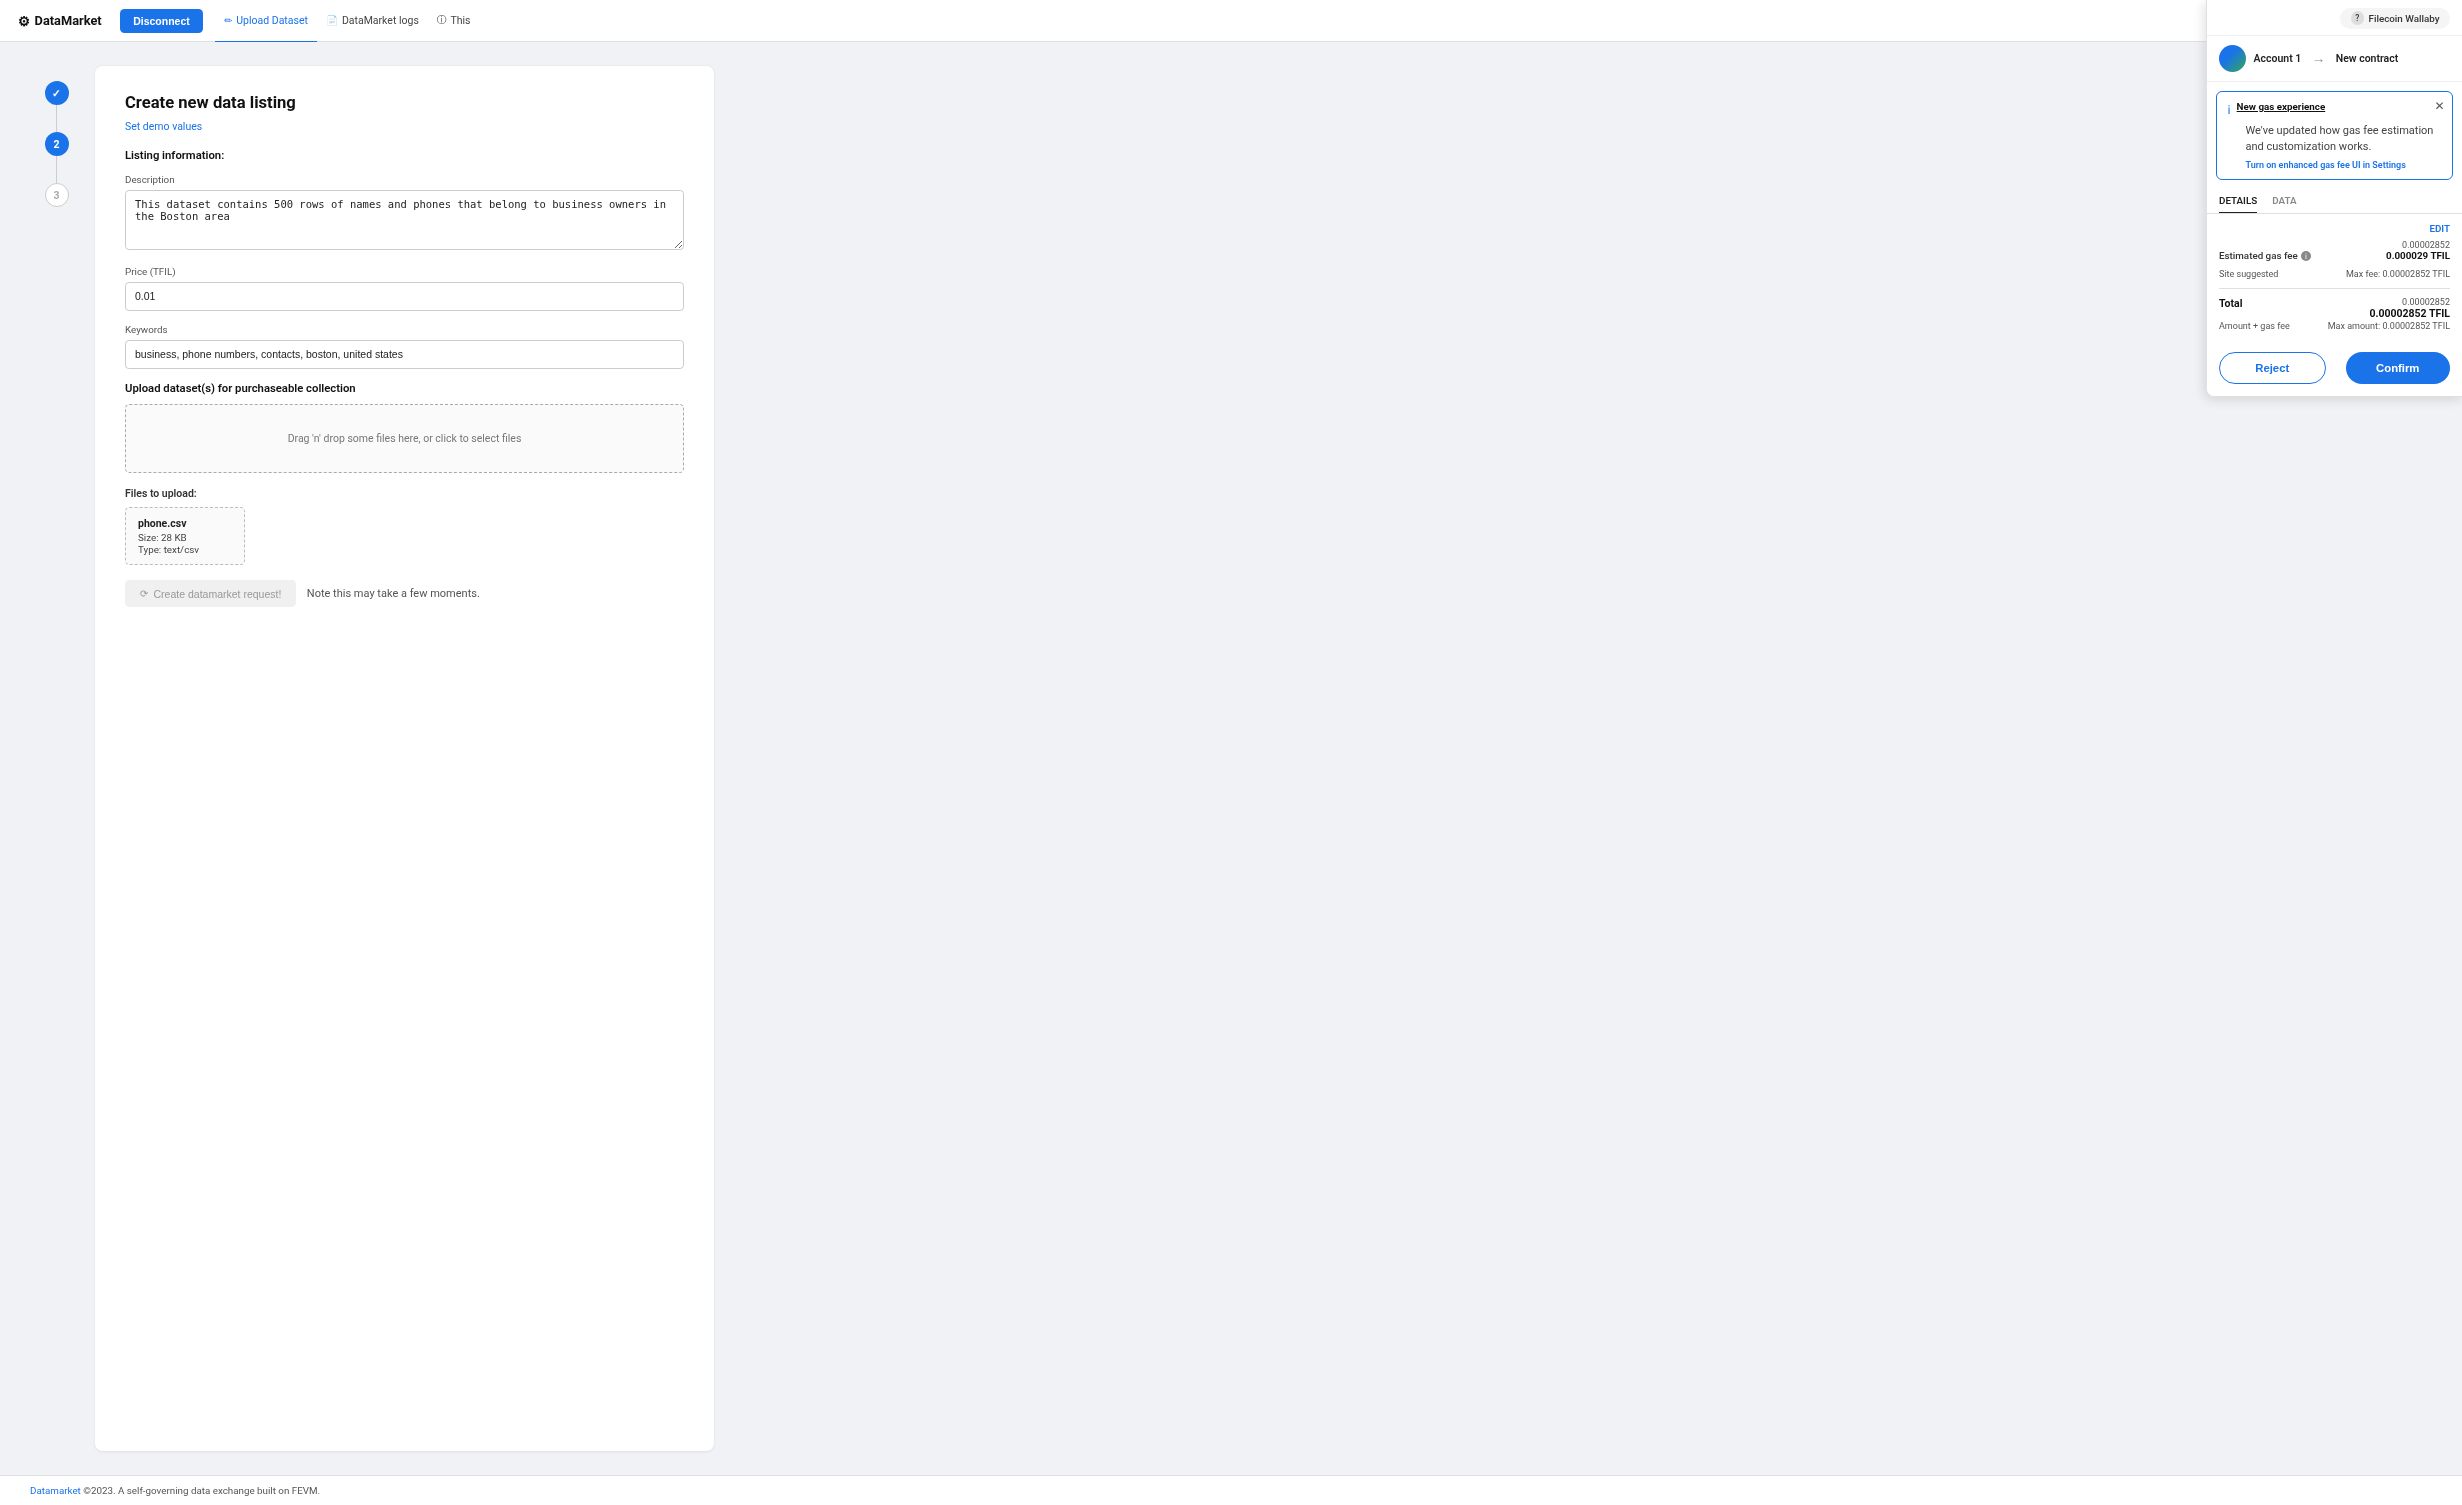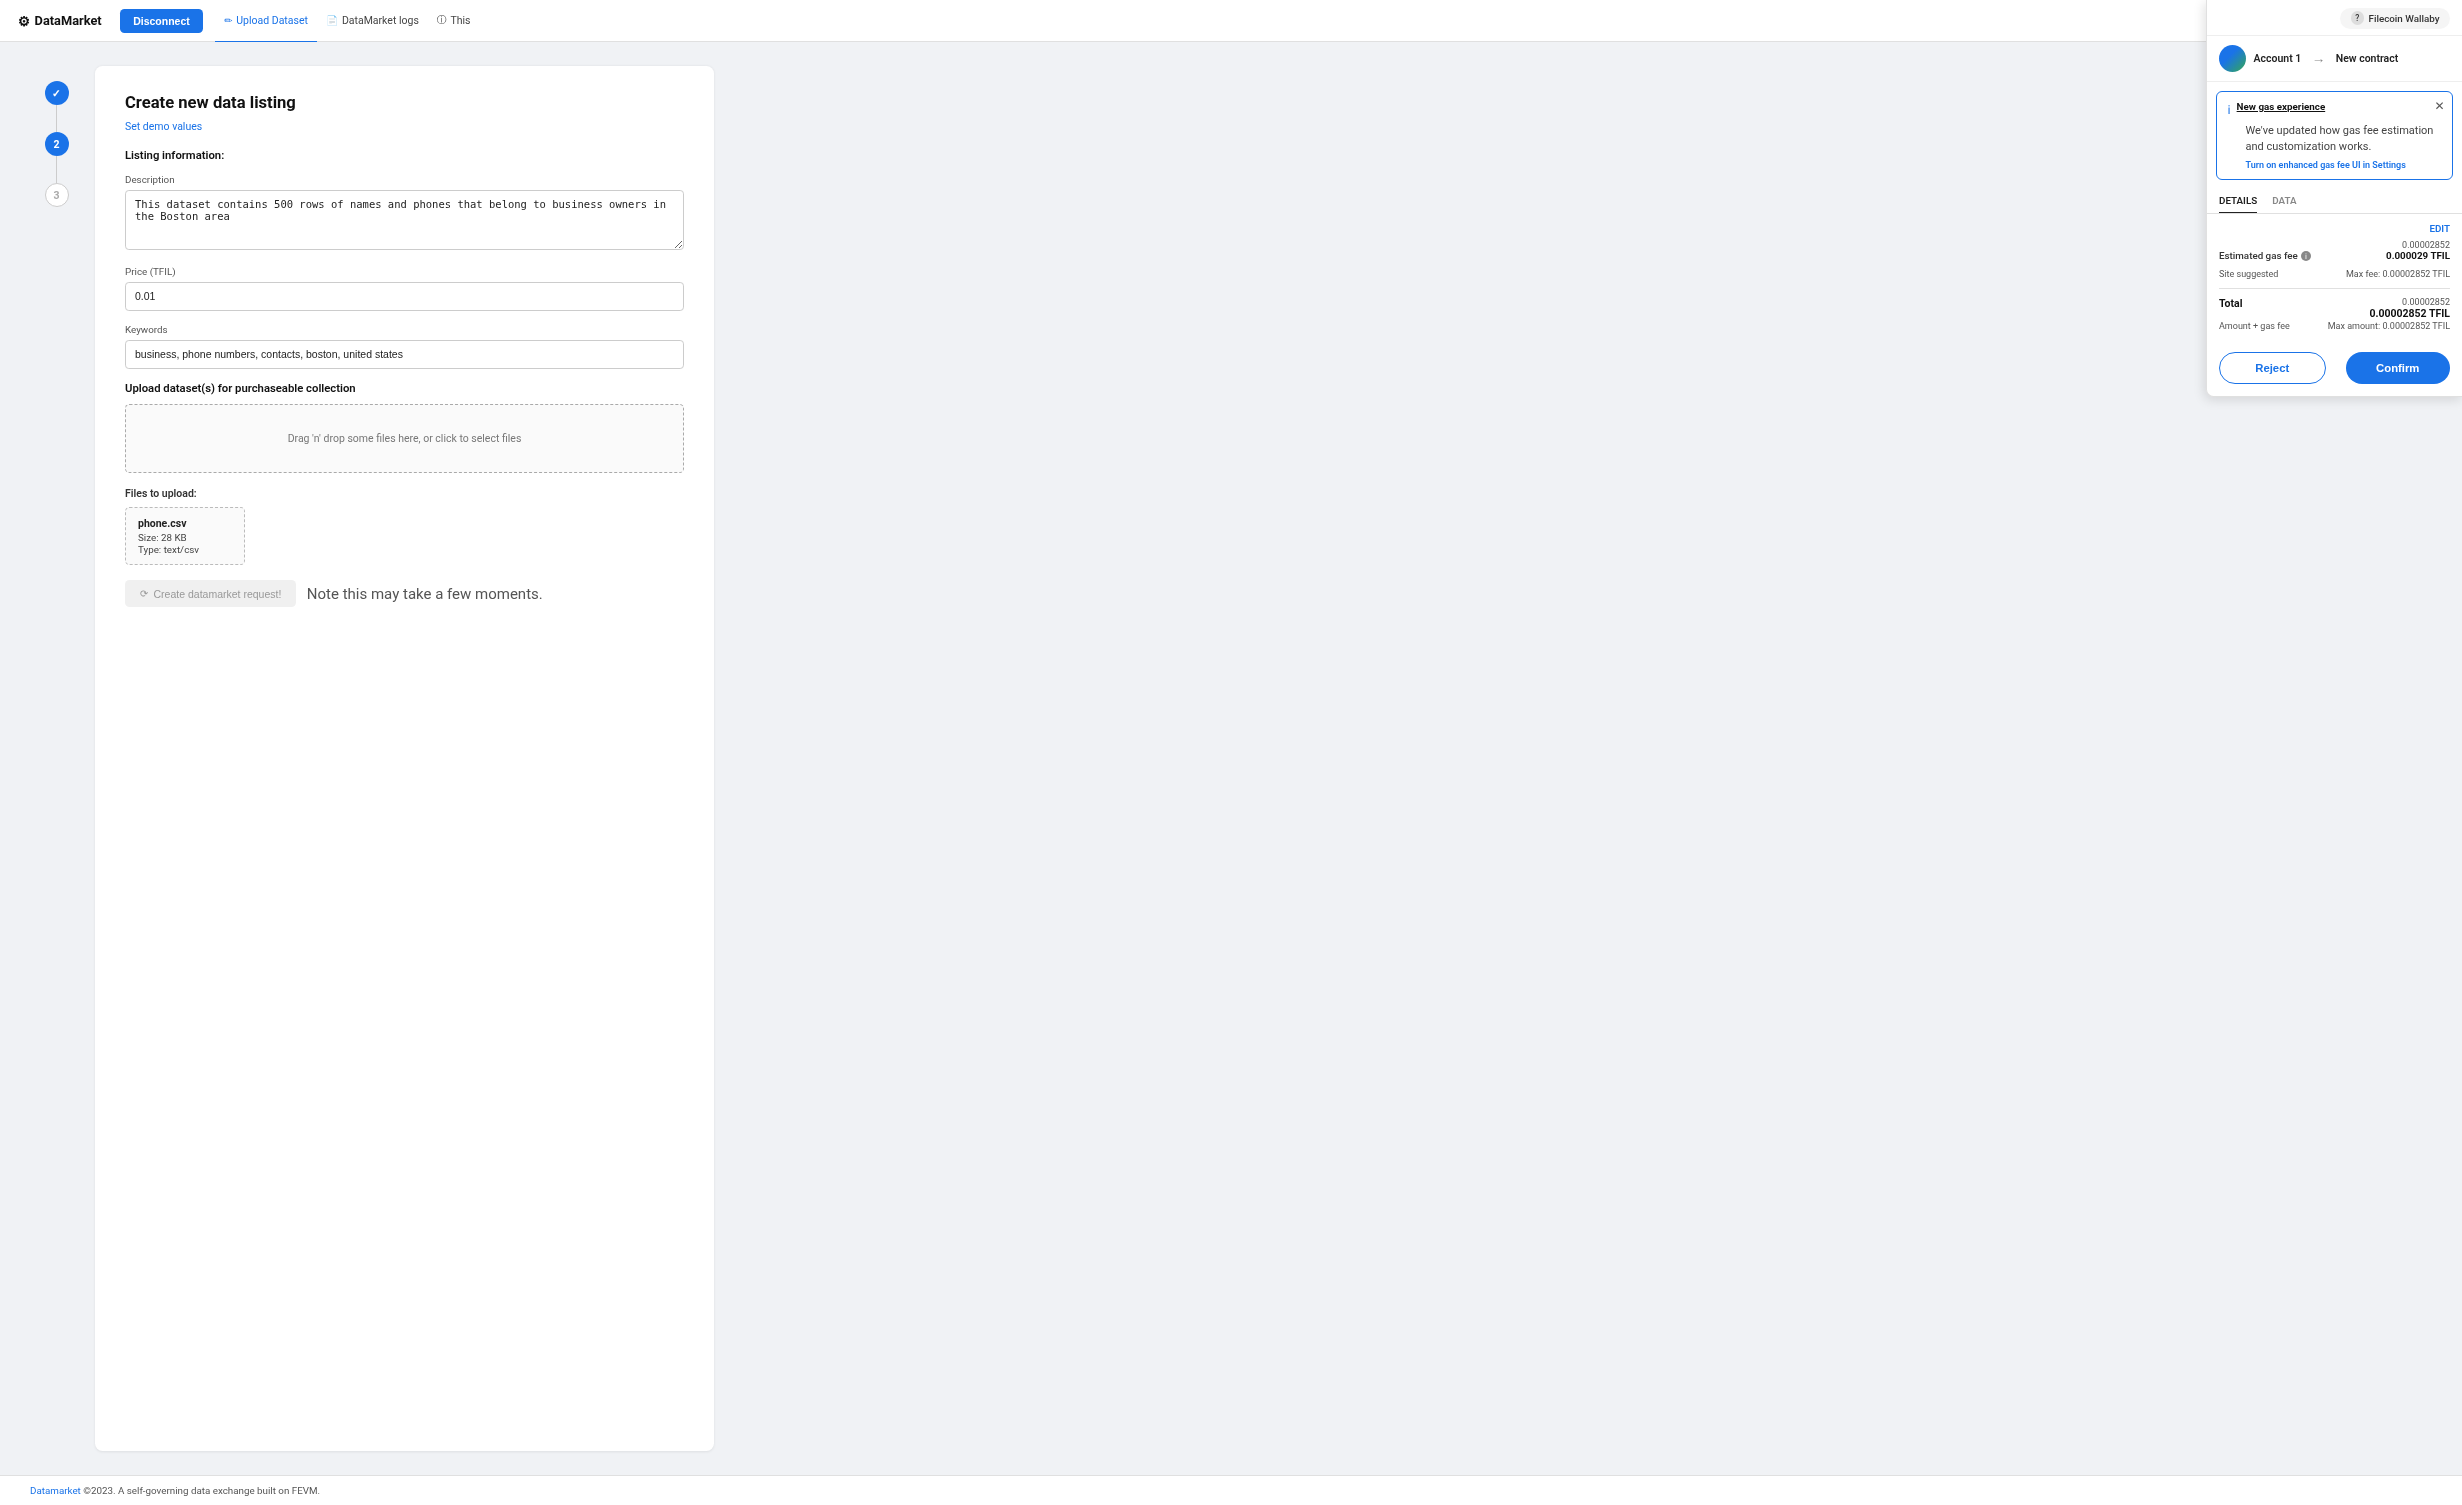--- a/index.html
+++ b/index.html
@@ -188,21 +188,21 @@
       border-radius: 4.5px;
       padding: 7.5px 15px;
       font-size: 10.5px;
       font-weight: 500;
       cursor: not-allowed;
       display: flex;
       align-items: center;
       gap: 5.3px;
     }
     .btn-create-icon { font-size: 9.8px; }
-    .create-note { font-size: 15px; color: #555; }
+    .create-note { font-size: 11px; color: #555; }
 
     
     .steps-sidebar {
       width: 53px;
       padding-top: 15px;
       display: flex;
       flex-direction: column;
       align-items: center;
       gap: 0;
       margin-right: 12px;

